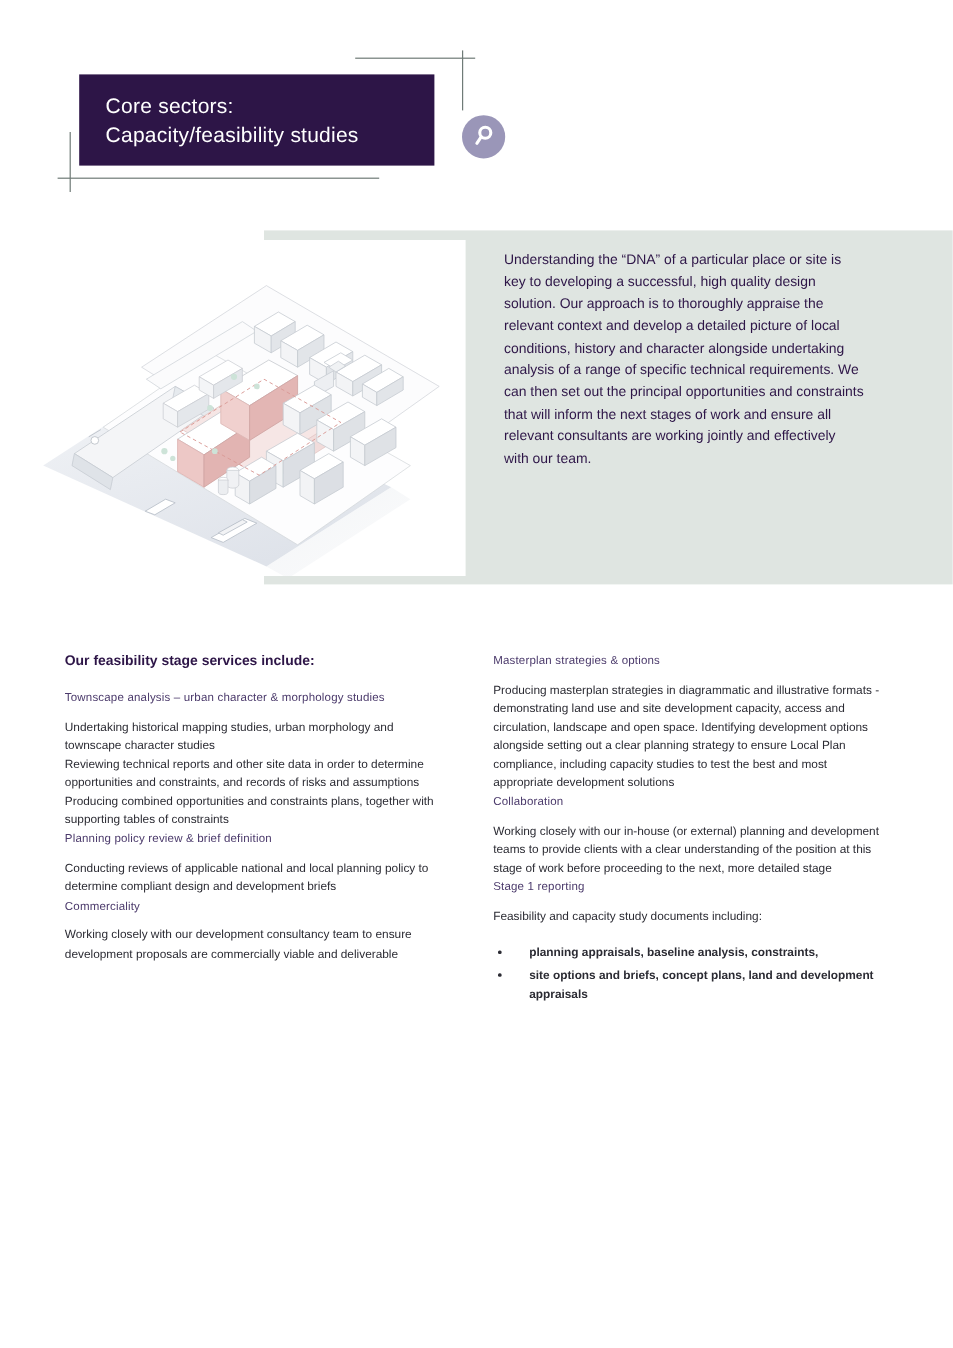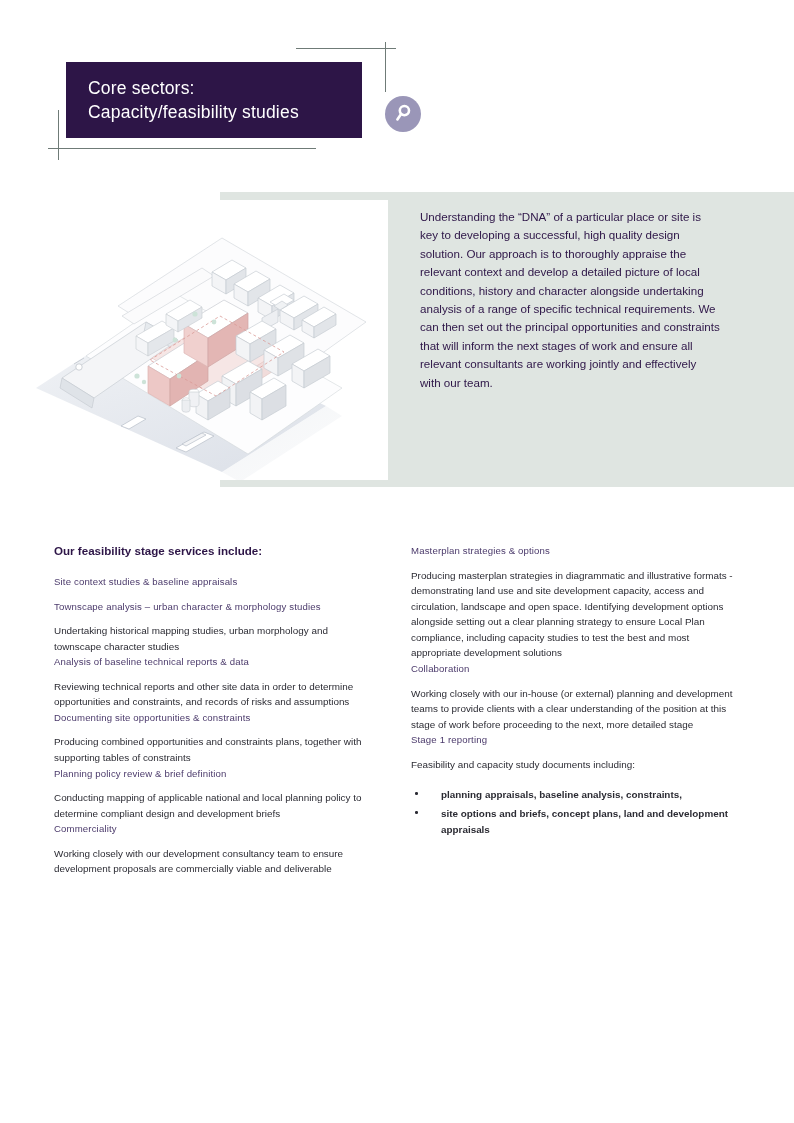--- a/index.html
+++ b/index.html
@@ -332,37 +332,34 @@
 <div id="hero-text">
   <p>Understanding the “DNA” of a particular place or site is key to developing a successful, high quality design solution. Our approach is to thoroughly appraise the relevant context and develop a detailed picture of local conditions, history and character alongside undertaking analysis of a range of specific technical requirements. We can then set out the principal opportunities and constraints that will inform the next stages of work and ensure all relevant consultants are working jointly and effectively with our team.</p>
 </div>
 
 <div id="body-columns">
 
   <div class="column" id="column-left">
     <h2 class="col-heading">Our feasibility stage services include:</h2>
 
     <div class="service-block">
-      <p class="service-title">Site context studies &amp; baseline appraisals</p>
     </div>
     <div class="service-block">
       <p class="service-title">Townscape analysis – urban character &amp; morphology studies</p>
       <p class="service-body">Undertaking historical mapping studies, urban morphology and townscape character studies</p>
     </div>
     <div class="service-block">
-      <p class="service-title">Analysis of baseline technical reports &amp; data</p>
       <p class="service-body">Reviewing technical reports and other site data in order to determine opportunities and constraints, and records of risks and assumptions</p>
     </div>
     <div class="service-block">
-      <p class="service-title">Documenting site opportunities &amp; constraints</p>
       <p class="service-body">Producing combined opportunities and constraints plans, together with supporting tables of constraints</p>
     </div>
     <div class="service-block">
       <p class="service-title">Planning policy review &amp; brief definition</p>
-      <p class="service-body">Conducting mapping of applicable national and local planning policy to determine compliant design and development briefs</p>
+      <p class="service-body">Conducting reviews of applicable national and local planning policy to determine compliant design and development briefs</p>
     </div>
     <div class="service-block">
       <p class="service-title">Commerciality</p>
       <p class="service-body">Working closely with our development consultancy team to ensure development proposals are commercially viable and deliverable</p>
     </div>
   </div>
 
   <div class="column" id="column-right">
     <div class="service-block">
       <p class="service-title">Masterplan strategies &amp; options</p>

